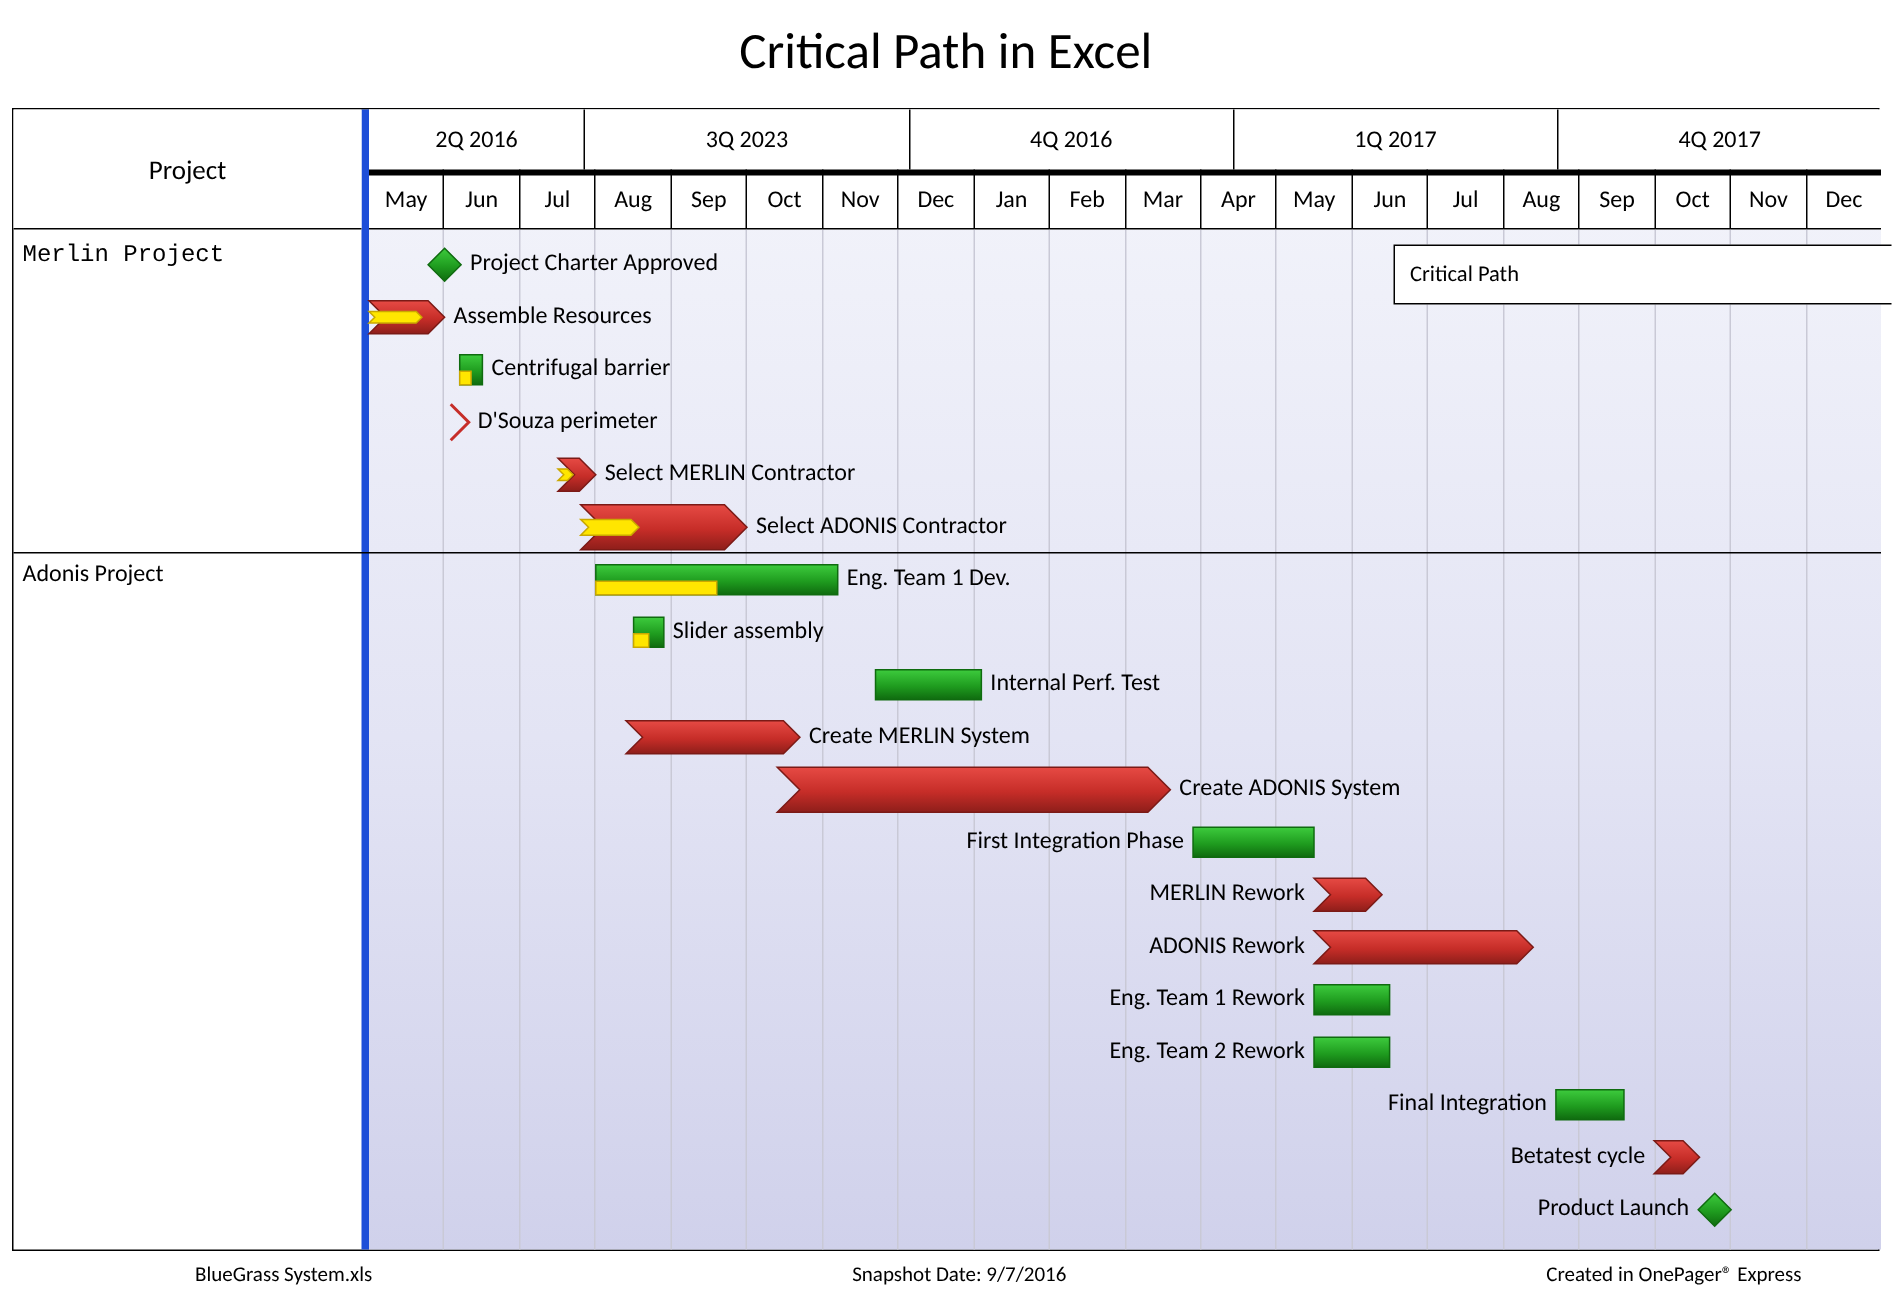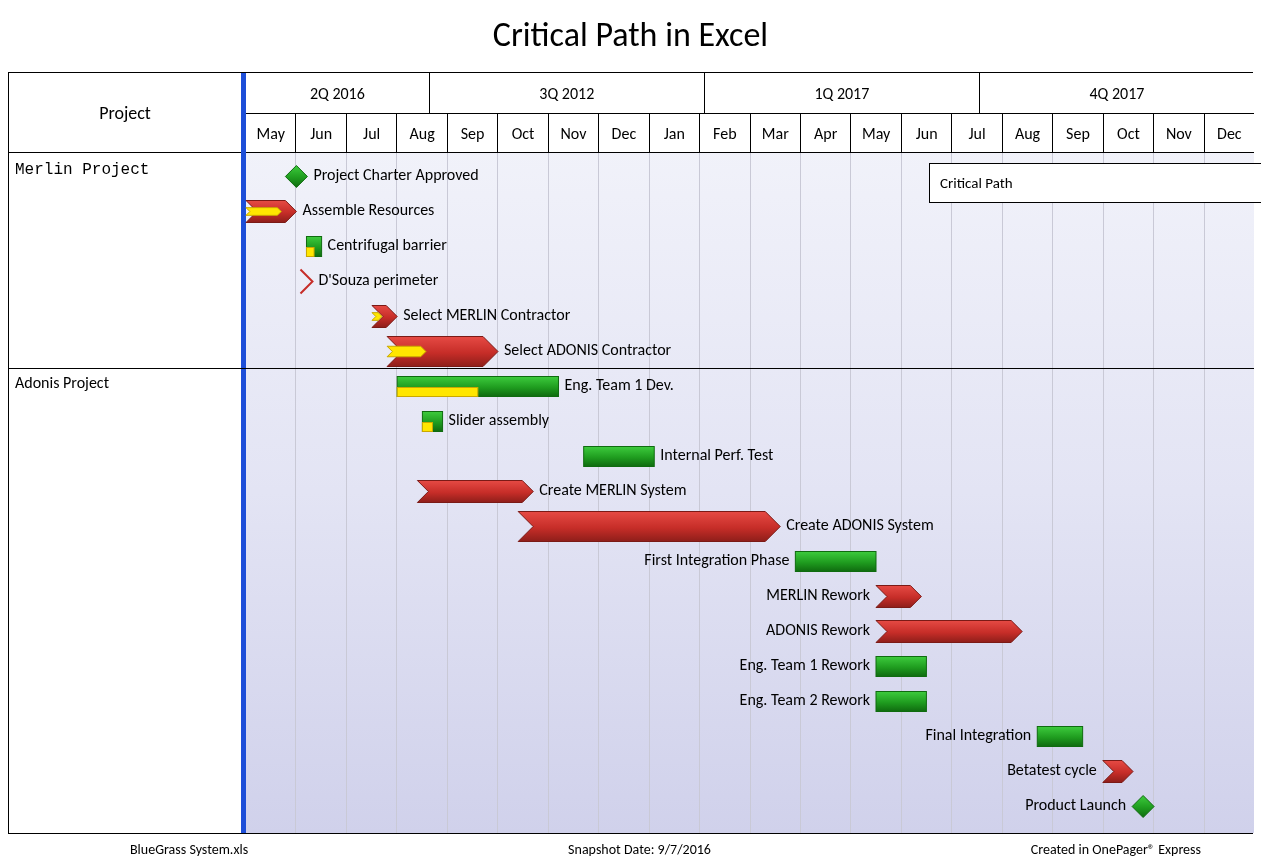--- a/index.html
+++ b/index.html
@@ -76,21 +76,21 @@
     height: 80px;
     border-bottom: 1px solid #000;
     background: #fff;
     box-sizing: border-box;
   }
   .quarters, .months {
     position: absolute;
     left: 0; width: 100%;
     display: flex;
   }
-  .quarters { top: 0; height: 40px; border-bottom: 1px solid #000000; }
+  .quarters { top: 0; height: 40px; border-bottom: 4px solid #000000; }
   .months   { top: 40px; height: 40px; }
   .qcell, .mcell {
     border-right: 1px solid #000;
     box-sizing: border-box;
     display: flex;
     align-items: center;
     justify-content: center;
     font-size: 16px;
     overflow: hidden;
   }
@@ -171,21 +171,22 @@
     <div class="proj-col">
       <div class="proj-header">Project</div>
       <div class="proj-label" style="top:88px;font-family:Liberation Mono, monospace;">Merlin Project</div>
       <div class="proj-label" style="top:300px;">Adonis Project</div>
     </div>
 
     <div class="time-area">
       <div class="time-header">
         <div class="quarters" id="quarters">
             <div class="qcell small">2Q 2016</div>
-            <div class="qcell big">3Q 2012</div>
+            <div class="qcell big">3Q 2023</div>
+            <div class="qcell big">4Q 2016</div>
             <div class="qcell big">1Q 2017</div>
             <div class="qcell big">4Q 2017</div>
           </div>
         <div class="months" id="months">
             <div class="mcell">May</div>
             <div class="mcell">Jun</div>
             <div class="mcell">Jul</div>
             <div class="mcell">Aug</div>
             <div class="mcell">Sep</div>
             <div class="mcell">Oct</div>

